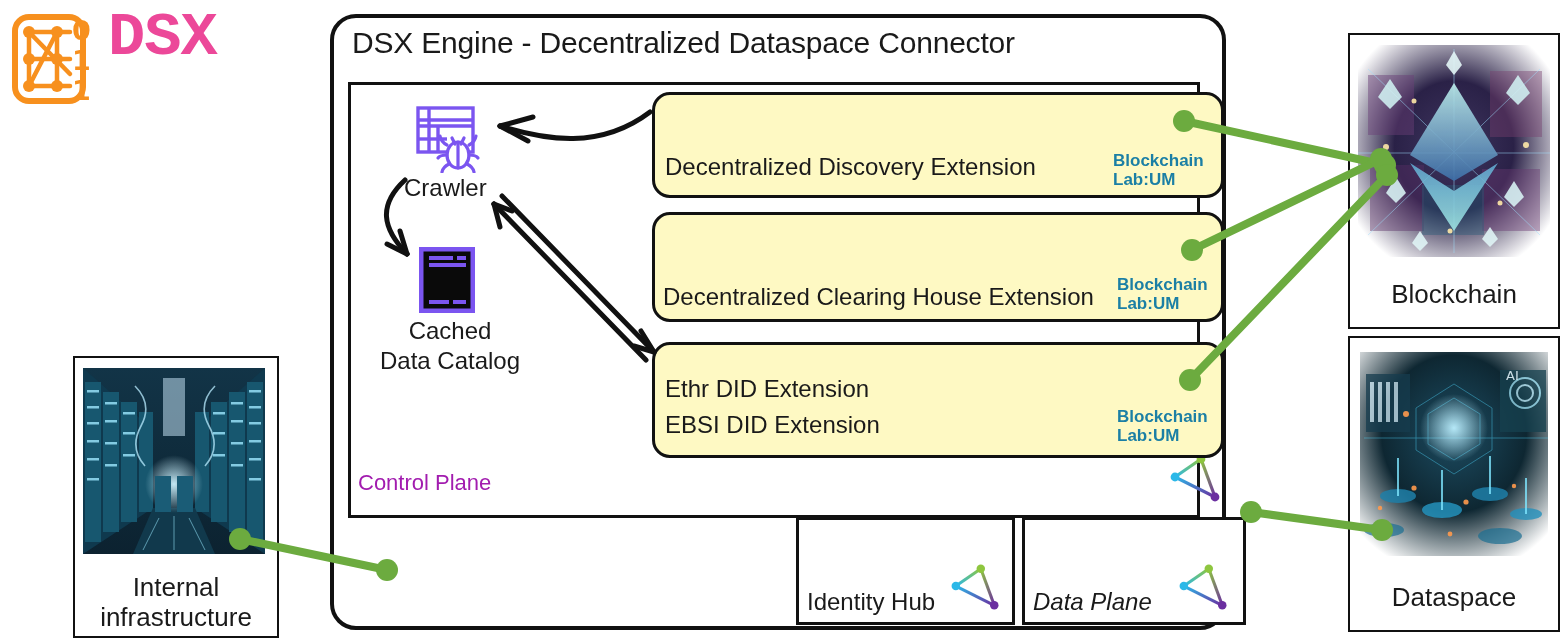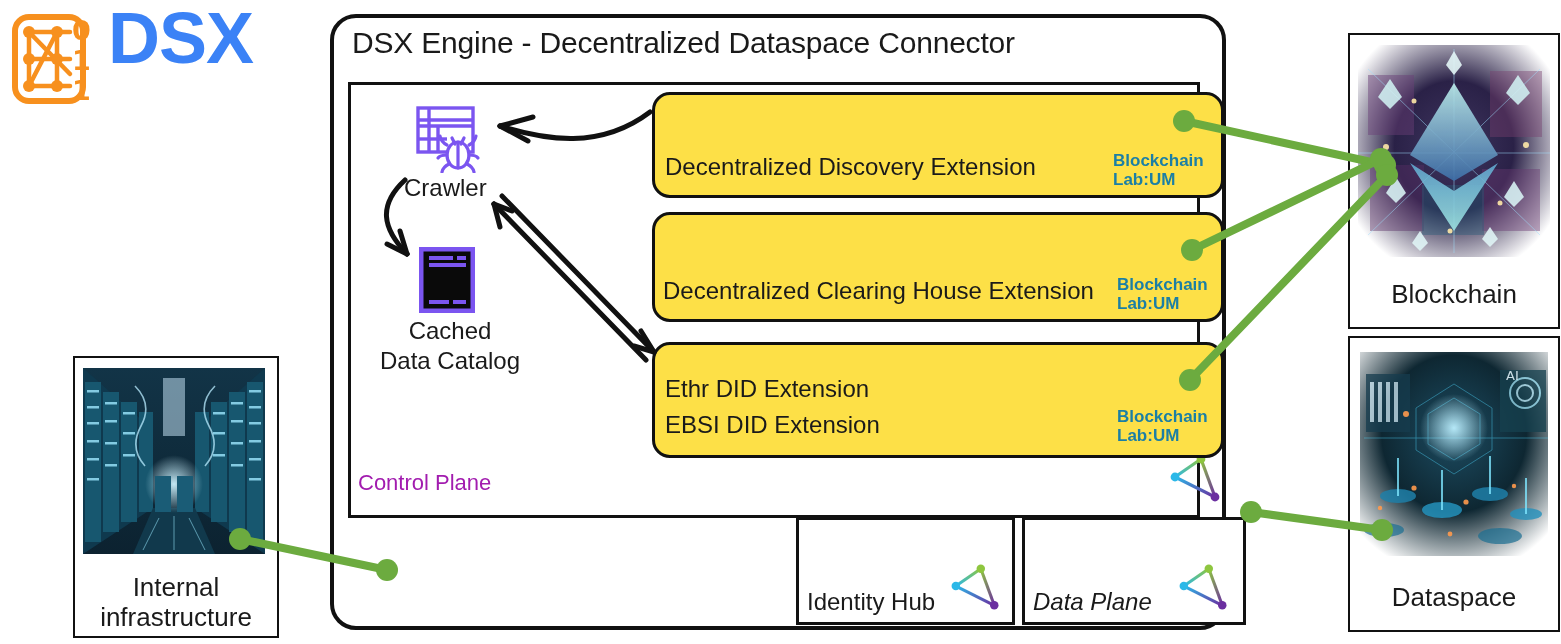--- a/index.html
+++ b/index.html
@@ -5,34 +5,34 @@
   html,body{margin:0;padding:0;background:#ffffff;}
   body{width:1561px;height:644px;overflow:hidden;font-family:"Liberation Sans",sans-serif;}
   #stage{position:relative;width:1561px;height:644px;background:#fff;}
 
   .abs{position:absolute;}
 
   
   #logo-block{left:8px;top:8px;width:300px;height:104px;}
   #logo-mark{position:absolute;left:4px;top:6px;width:88px;height:90px;}
   #logo-text{position:absolute;left:100px;top:2px;width:200px;height:100px;}
-  .logo-dsx{font-size:72px;font-weight:bold;color:#3b82f6;letter-spacing:-1px;line-height:56px;font-family:Liberation Sans, sans-serif;}
+  .logo-dsx{font-size:62px;font-weight:bold;color:#ec4899;letter-spacing:-1px;line-height:56px;font-family:Liberation Mono, monospace;}
   .logo-engine{font-size:42px;font-weight:bold;color:#f7901e;line-height:44px;font-family:"DejaVu Sans",sans-serif;}
 
   
   #engine-box{left:330px;top:14px;width:888px;height:608px;border:4px solid #111;border-radius:26px;background:#fff;}
   #engine-title{left:352px;top:26px;font-size:30px;color:#1a1a1a;white-space:nowrap;letter-spacing:-0.2px;}
 
   
   #control-plane{left:348px;top:82px;width:846px;height:430px;border:3px solid #111;background:#fff;}
   #control-plane-label{left:358px;top:470px;font-size:22px;color:#a21caf;}
   #control-plane-graph{left:1168px;top:452px;width:56px;height:52px;}
 
   
-  .ext-box{border:3.5px solid #111;border-radius:18px;background:#fde047;}
+  .ext-box{border:3.5px solid #111;border-radius:18px;background:#fef9c3;}
   #ext-discovery{left:652px;top:92px;width:566px;height:100px;}
   #ext-clearing{left:652px;top:212px;width:566px;height:104px;}
   #ext-did{left:652px;top:342px;width:566px;height:110px;}
 
   .ext-label{position:absolute;font-size:24px;color:#1a1a1a;white-space:nowrap;}
   .bcl{position:absolute;font-size:17px;line-height:19px;color:#1b7fa5;font-weight:600;white-space:nowrap;}
 
   
   #crawler-icon{left:414px;top:103px;width:72px;height:70px;}
   #crawler-label{left:404px;top:174px;font-size:24px;color:#1a1a1a;}
@@ -161,21 +161,21 @@
 
   <div id="ext-discovery" class="abs ext-box">
     <span class="ext-label" style="left:10px;top:58px;">Decentralized Discovery Extension</span>
     <span class="bcl" style="left:458px;top:56px;">
       <span>Blockchain</span><br>
       <span>Lab:UM</span>
     </span>
   </div>
 
   <div id="ext-clearing" class="abs ext-box">
-    <span class="ext-label" style="left:8px;top:62px;">Decentralized Clearing House Extension</span>
+    <span class="ext-label" style="left:8px;top:68px;">Decentralized Clearing House Extension</span>
     <span class="bcl" style="left:462px;top:60px;">
       <span>Blockchain</span><br>
       <span>Lab:UM</span>
     </span>
   </div>
 
   <div id="ext-did" class="abs ext-box">
     <span class="ext-label" style="left:10px;top:30px;">Ethr DID Extension</span>
     <span class="ext-label" style="left:10px;top:66px;">EBSI DID Extension</span>
     <span class="bcl" style="left:462px;top:62px;">

